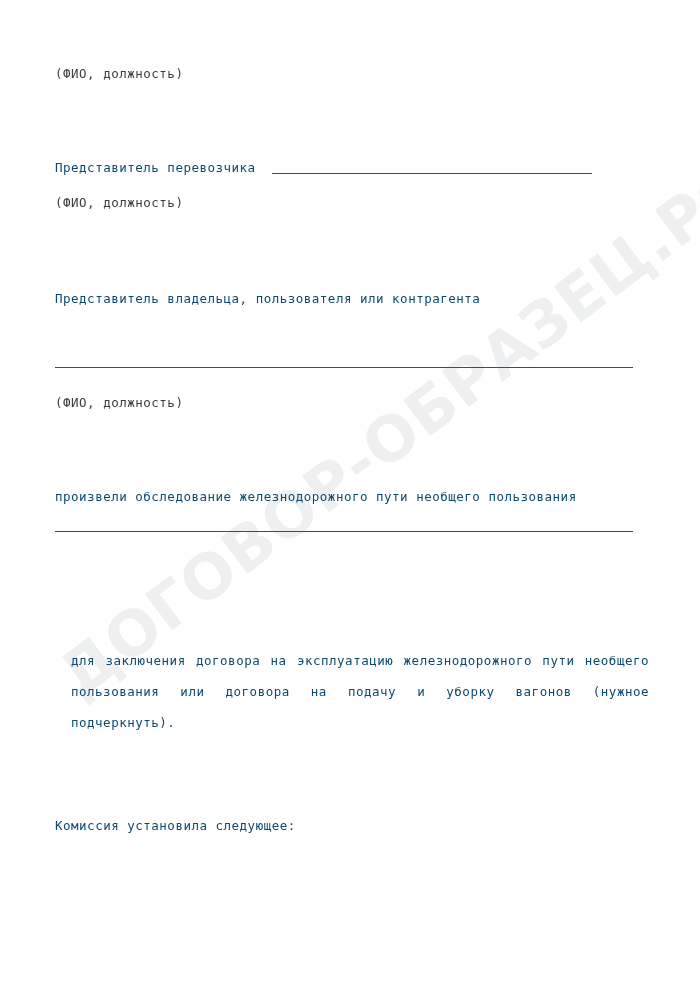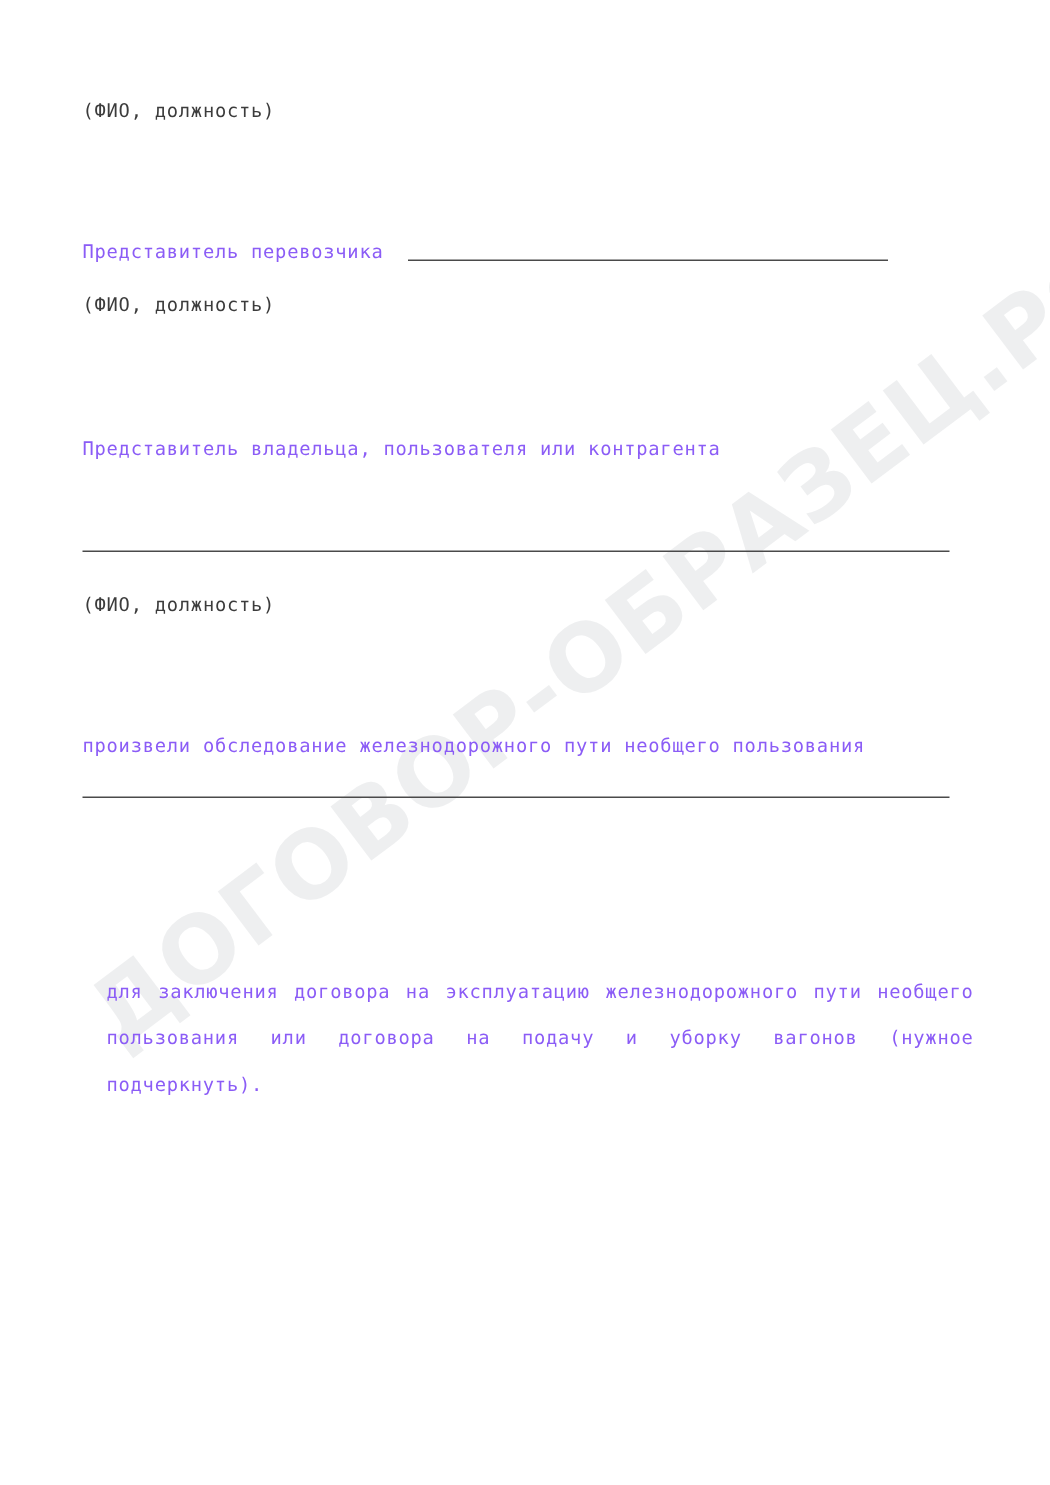--- a/index.html
+++ b/index.html
@@ -38,21 +38,21 @@
     position: relative;
     z-index: 1;
     width: 700px;
     height: 990px;
     border-radius: 29px;
   }
   .blk {
     position: absolute;
     left: 55px;
     width: 578px;
-    color: #8b5cf6;
+    color: #0c4a6e;
     font-size: 12.5px;
     line-height: 31px;
     letter-spacing: 0.5px;
     white-space: nowrap;
   }
   .para {
     white-space: normal;
     text-align: justify;
     text-justify: inter-word;
   }
@@ -103,15 +103,16 @@
 
     <div class="blk caption" style="top:387px;">(ФИО, должность)</div>
 
     <div class="blk" style="top:481px;">произвели обследование   железнодорожного пути необщего пользования</div>
 
     <div class="rule rule-full" style="top:531px;"></div>
 
 
     <div class="blk para para-last" style="top:645px;margin-left:16px;">для заключения договора на эксплуатацию железнодорожного пути необщего пользования или договора на подачу и уборку вагонов (нужное подчеркнуть).</div>
 
+    <div class="blk" style="top:810px;">Комиссия установила следующее:</div>
 
   </div>
 </div>
 
 </body></html>

